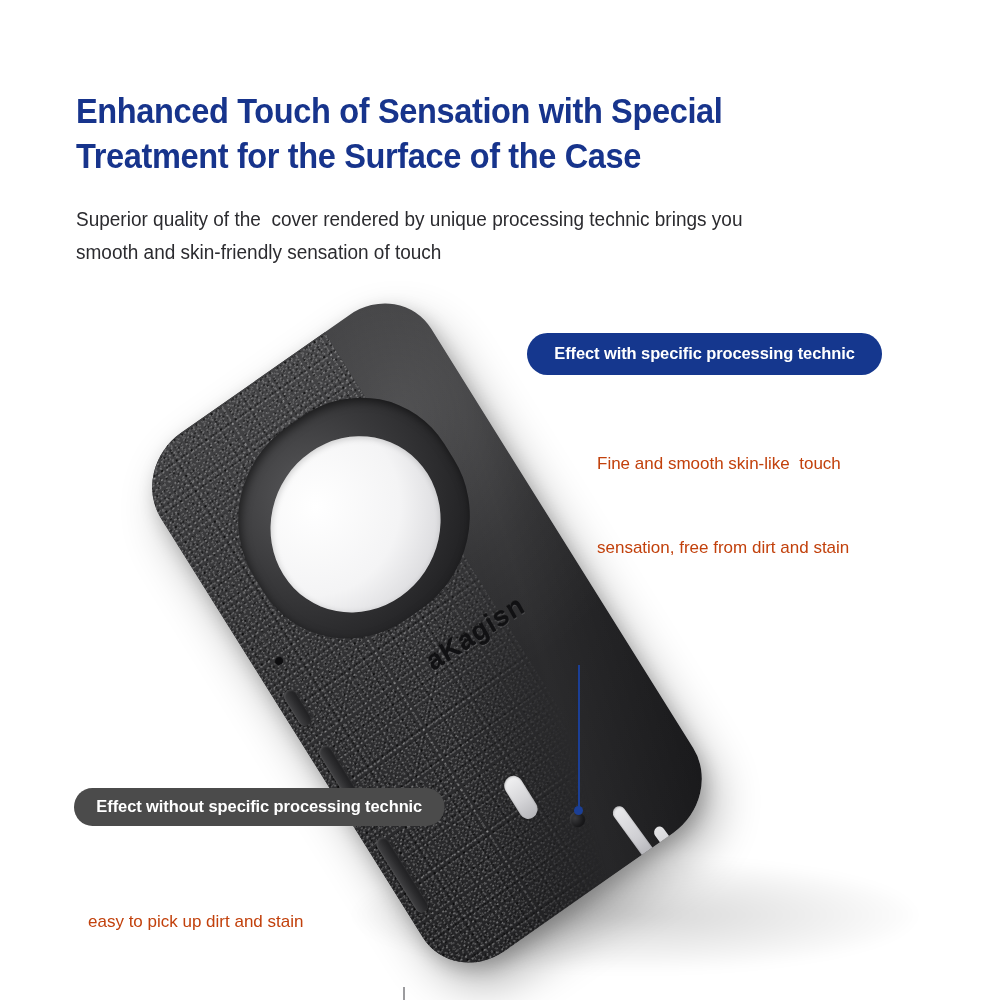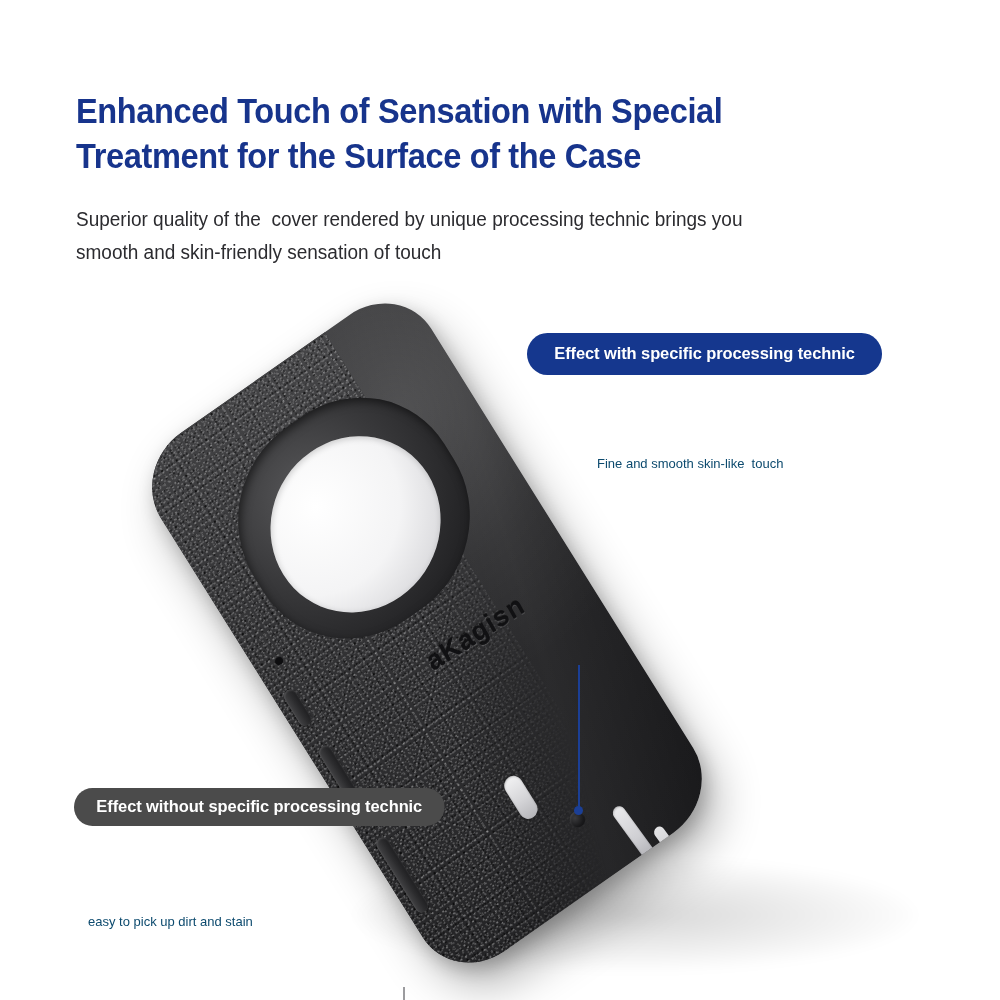--- a/index.html
+++ b/index.html
@@ -286,23 +286,23 @@
   .leader-gray {
     left: 403px;
     top: 697px;
     width: 2px;
     height: 92px;
     background: #9b9b9e;
   }
 
   .callout-body {
     position: absolute;
-    font-size: 13px;
+    font-size: 17px;
     line-height: 28px;
-    color: #0c4a6e;
+    color: #c2410c;
     white-space: pre;
   }
   .callout-body.blue-body { left: 597px; top: 394px; }
   .callout-body.gray-body { left: 88px; top: 852px; }
   .callout-body .cb-line { display: block; }
 </style>
 </head>
 <body>
 
 <div id="page">
@@ -350,20 +350,21 @@
     <div class="leader leader-blue"></div>
     <div class="leader-blue-dot"></div>
     <div class="leader leader-gray"></div>
 
   </div>
 
   <div class="pill pill-blue">Effect with specific processing technic</div>
 
   <div class="callout-body blue-body">
     <span class="cb-line">Fine and smooth skin-like  touch</span>
+    <span class="cb-line">sensation, free from dirt and stain</span>
   </div>
 
   <div class="pill pill-gray">Effect without specific processing technic</div>
 
   <div class="callout-body gray-body">
     <span class="cb-line">easy to pick up dirt and stain</span>
   </div>
 
 </div>
 

